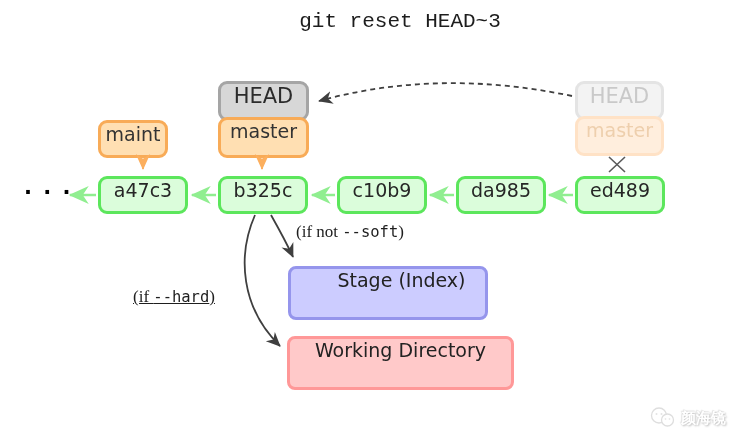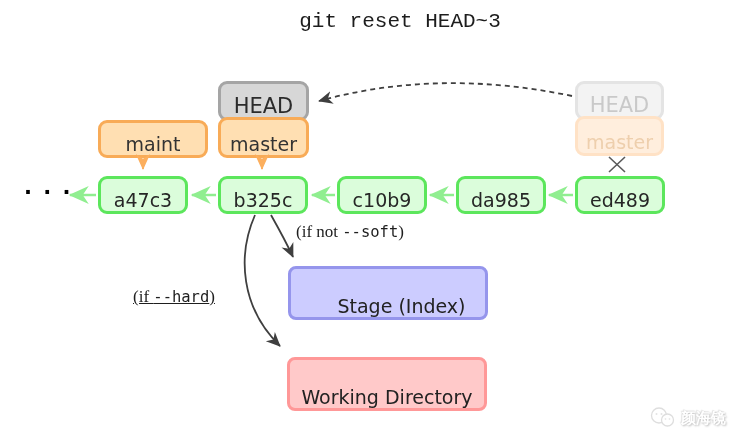--- a/index.html
+++ b/index.html
@@ -6,48 +6,48 @@
   #canvas{
     position:relative;width:732px;height:439px;background:#ffffff;
     font-family:"DejaVu Sans","Liberation Sans",sans-serif;overflow:hidden;
   }
   .title{
     position:absolute;top:10px;left:400px;transform:translateX(-50%);
     font-family:Liberation Mono, monospace;
     font-size:21px;color:#1d1d1d;white-space:nowrap;
   }
   .box{
-    position:absolute;box-sizing:border-box;display:flex;align-items:flex-end;
+    position:absolute;box-sizing:border-box;display:flex;align-items:flex-start;
     justify-content:center;border-radius:9px;white-space:nowrap;
   }
   .commit{
     width:90px;height:38px;top:176px;background:#dbfddb;border:3px solid #5ce65c;
     font-size:19px;color:#262626;z-index:2;
   }
   .ref{background:#ffdfb2;border:3px solid #f8ab57;font-size:19px;color:#333;}
-  .maint{left:98px;top:120px;width:110px;height:38px;}
+  .maint{left:98px;top:120px;width:70px;height:38px;}
   .master{left:218px;top:117px;width:91px;height:41px;z-index:4;}
   .head{
     left:218px;top:81px;width:91px;height:40px;background:#d7d7d7;
     border:3px solid #a5a5a5;font-size:21px;color:#2b2b2b;z-index:3;
   }
   .ghost-head{
     left:575px;top:81px;width:89px;height:39px;background:#f3f3f3;
     border:3px solid #e4e4e4;font-size:21px;color:#c9c9c9;z-index:3;
   }
   .ghost-master{
     left:575px;top:116px;width:89px;height:40px;background:#ffeedd;
     border:3px solid #ffe2c6;font-size:19px;color:#eecfad;z-index:4;
   }
   .stage{
     left:288px;top:266px;width:200px;height:54px;background:#ccccff;
     border:3px solid #9595ec;border-radius:8px;font-size:19px;color:#222;padding-left:27px;
   }
   .working{
-    left:287px;top:357px;width:200px;height:54px;background:#ffc9c9;
+    left:287px;top:336px;width:227px;height:54px;background:#ffc9c9;
     border:3px solid #ff9898;border-radius:8px;font-size:19px;color:#222;
   }
   .ellipsis{
     position:absolute;left:24px;top:180px;font-size:21px;color:#000;
     letter-spacing:2px;font-weight:bold;
   }
   .note{
     position:absolute;font-family:"Liberation Serif","DejaVu Serif",serif;
     font-size:17px;color:#1e1e1e;white-space:nowrap;
   }

